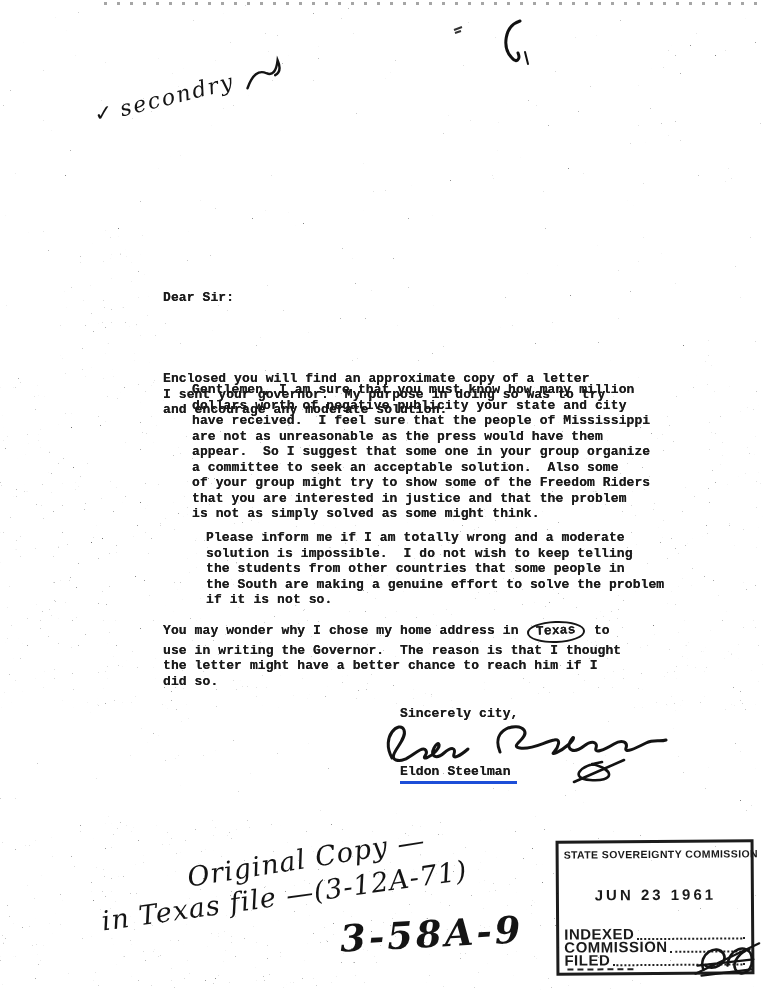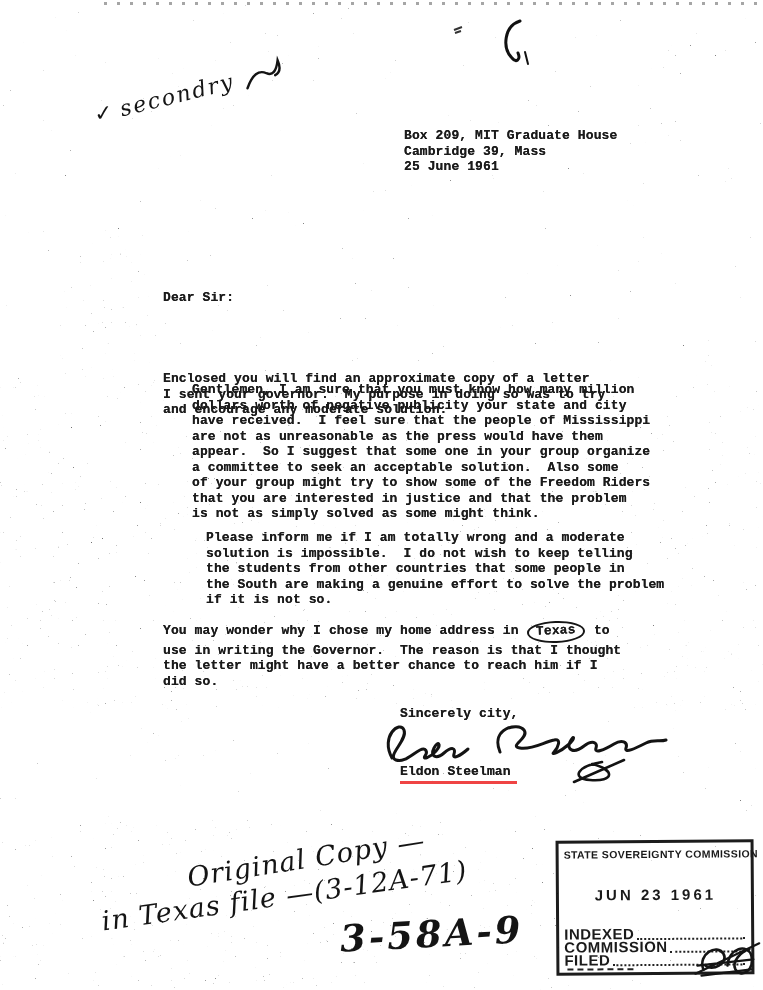--- a/index.html
+++ b/index.html
@@ -20,21 +20,21 @@
     text-shadow:0 0 .6px rgba(20,20,20,.9);
   }
   .sender{left:404px;top:128px;}
   .recipient{left:163px;top:236px;}
   .salutation{left:163px;top:290px;}
   .p1{left:163px;top:323px;margin-top:48px;}
   .p2{left:163px;top:382px;margin-left:29px;}
   .p3{left:166px;top:530px;margin-left:40px;}
   .p4{left:163px;top:621px;}
   .closing{left:400px;top:706px;}
-  .typed-name{left:400px;top:764px;border-bottom:3px solid #ef4444;padding:0 6px 1px 0;}
+  .typed-name{left:400px;top:764px;border-bottom:3px solid #1d4ed8;padding:0 6px 1px 0;}
   .circled{
     display:inline-block;border:2.5px solid #161616;border-radius:50%;
     padding:0 7px 2px 7px;margin:0 1px;transform:rotate(-2deg);
   }
   .hand{
     position:absolute;font-family:"DejaVu Serif","Liberation Serif",serif;
     font-style:italic;color:#141414;white-space:nowrap;
   }
   .top-note{left:92px;top:78px;font-size:22px;transform:rotate(-14deg);letter-spacing:2px;}
   .top-note .check{display:inline-block;transform:rotate(8deg);margin-right:6px;font-style:normal;}
@@ -73,23 +73,20 @@
       <path d="M2 24 Q14 6 24 14 Q32 20 38 4 Q40 16 32 18" fill="none" stroke="#141414" stroke-width="2.4" stroke-linecap="round"></path>
     </svg>
   </div>
 
   <svg class="penmark inkline" style="left:500px;top:18px" width="34" height="50" viewBox="0 0 34 50">
     <path d="M20 3 C4 8 2 30 12 40 C16 45 21 42 18 35" fill="none" stroke="#111" stroke-width="3" stroke-linecap="round"></path>
     <path d="M25 34 L28 46" fill="none" stroke="#111" stroke-width="2" stroke-linecap="round"></path>
     <path d="M-46 12 l8 -3 m-7 6 l6 -2" fill="none" stroke="#333" stroke-width="2"></path>
   </svg>
 
-  <div class="type sender">Box 209, MIT Graduate House
-Cambridge 39, Mass
-25 June 1961</div>
   <div class="type salutation">Dear Sir:</div>
 
   <div class="type p1">Enclosed you will find an approximate copy of a letter
 I sent your governor.  My purpose in doing so was to try
 and encourage any moderate solution.</div>
   <div class="type p2">Gentlemen, I am sure that you must know how many million
 dollars worth of negative publicity your state and city
 have received.  I feel sure that the people of Mississippi
 are not as unreasonable as the press would have them
 appear.  So I suggest that some one in your group organize

